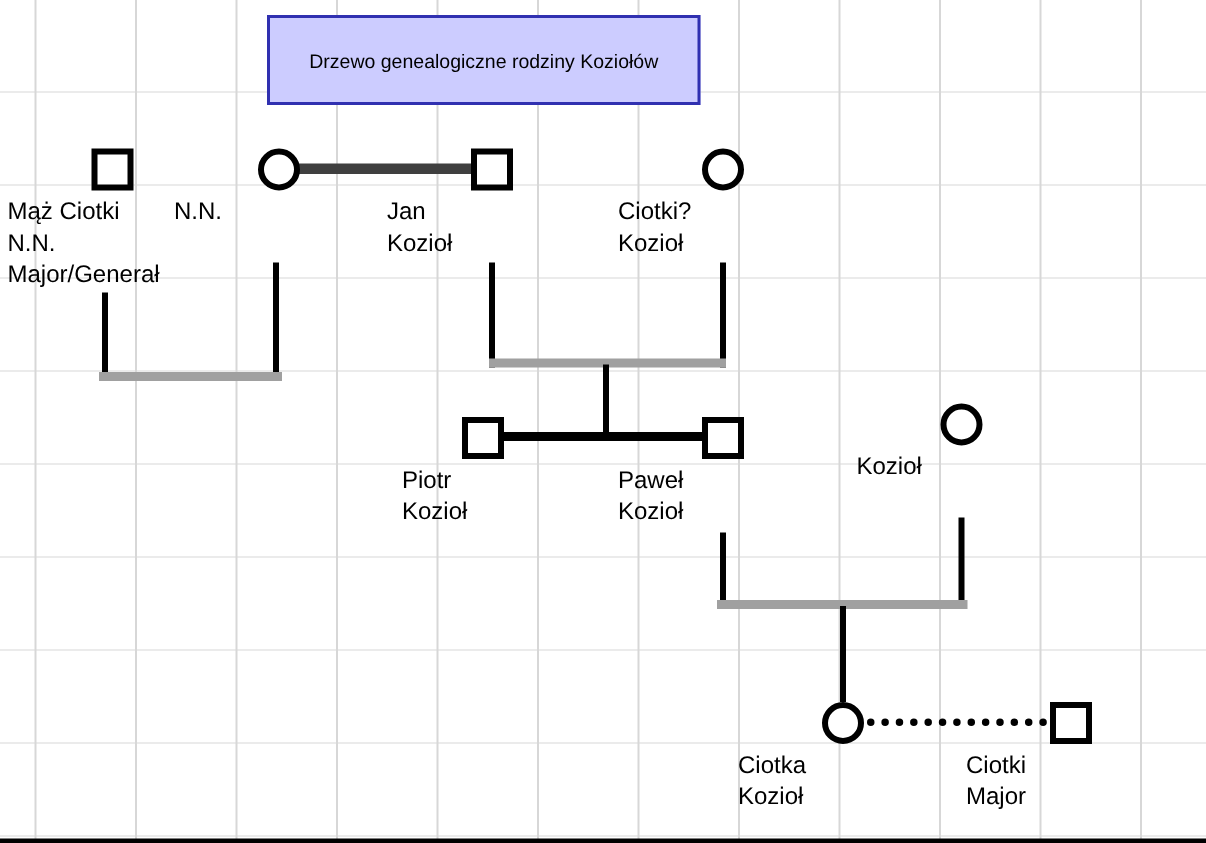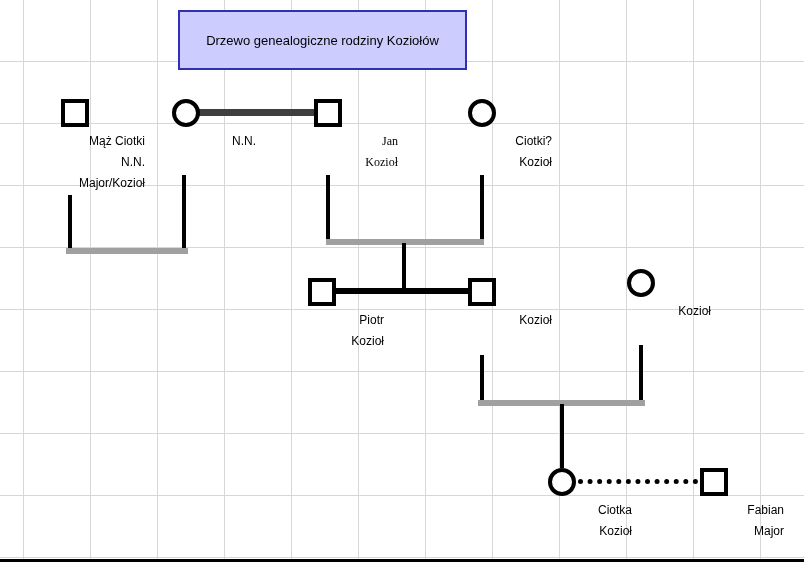--- a/index.html
+++ b/index.html
@@ -23,22 +23,22 @@
     font-family:"Liberation Sans", sans-serif;
     overflow:hidden;
   }
   .sym{
     position:absolute;width:28px;height:28px;
     border:4px solid var(--ink);background:#fff;
     box-sizing:border-box;z-index:3;
   }
   .circle{border-radius:50%;}
   .plabel{
-    position:absolute;width:140px;text-align:right;
-    font-size:12px;line-height:21px;color:var(--ink);z-index:4;
+    position:absolute;width:140px;text-align:left;
+    font-size:16px;line-height:21px;color:var(--ink);z-index:4;
   }
   .vline,.hline{position:absolute;background:var(--ink);z-index:1;}
   .gray{background:var(--line-gray);}
   .marr{background:var(--marriage);z-index:2;}
   .dotted{position:absolute;height:0;border-top:5px dotted var(--ink);z-index:2;}
   .titlebox{
     position:absolute;left:178px;top:10px;width:289px;height:60px;
     background:var(--title-bg);border:2px solid var(--title-border);
     box-sizing:border-box;display:flex;align-items:center;justify-content:center;
     font-size:13px;color:var(--ink);z-index:5;
@@ -80,46 +80,47 @@
   <div class="sym circle" style="left:468px;top:99px;"></div>
   <div class="sym" style="left:308px;top:278px;"></div>
   <div class="sym" style="left:468px;top:278px;"></div>
   <div class="sym circle" style="left:627px;top:269px;"></div>
   <div class="sym circle" style="left:548px;top:468px;"></div>
   <div class="sym" style="left:700px;top:468px;"></div>
 
   <div class="plabel" style="left:5px;top:131px;">
     <div>Mąż Ciotki</div>
     <div>N.N.</div>
-    <div>Major/Kozioł</div>
+    <div>Major/Generał</div>
   </div>
   <div class="plabel" style="left:116px;top:131px;">
     <div>N.N.</div>
   </div>
-  <div class="plabel" style="left:258px;top:131px;font-family:Liberation Serif, serif;">
+  <div class="plabel" style="left:258px;top:131px;">
     <div>Jan</div>
     <div>Kozioł</div>
   </div>
   <div class="plabel" style="left:412px;top:131px;">
     <div>Ciotki?</div>
     <div>Kozioł</div>
   </div>
-  <div class="plabel" style="left:244px;top:310px;">
+  <div class="plabel" style="left:268px;top:310px;">
     <div>Piotr</div>
     <div>Kozioł</div>
   </div>
   <div class="plabel" style="left:412px;top:310px;">
+    <div>Paweł</div>
     <div>Kozioł</div>
   </div>
   <div class="plabel" style="left:571px;top:301px;">
     <div>Kozioł</div>
   </div>
   <div class="plabel" style="left:492px;top:500px;">
     <div>Ciotka</div>
     <div>Kozioł</div>
   </div>
   <div class="plabel" style="left:644px;top:500px;">
-    <div>Fabian</div>
+    <div>Ciotki</div>
     <div>Major</div>
   </div>
 
   <div class="bottom-edge"></div>
 </div>
 
 </body></html>

